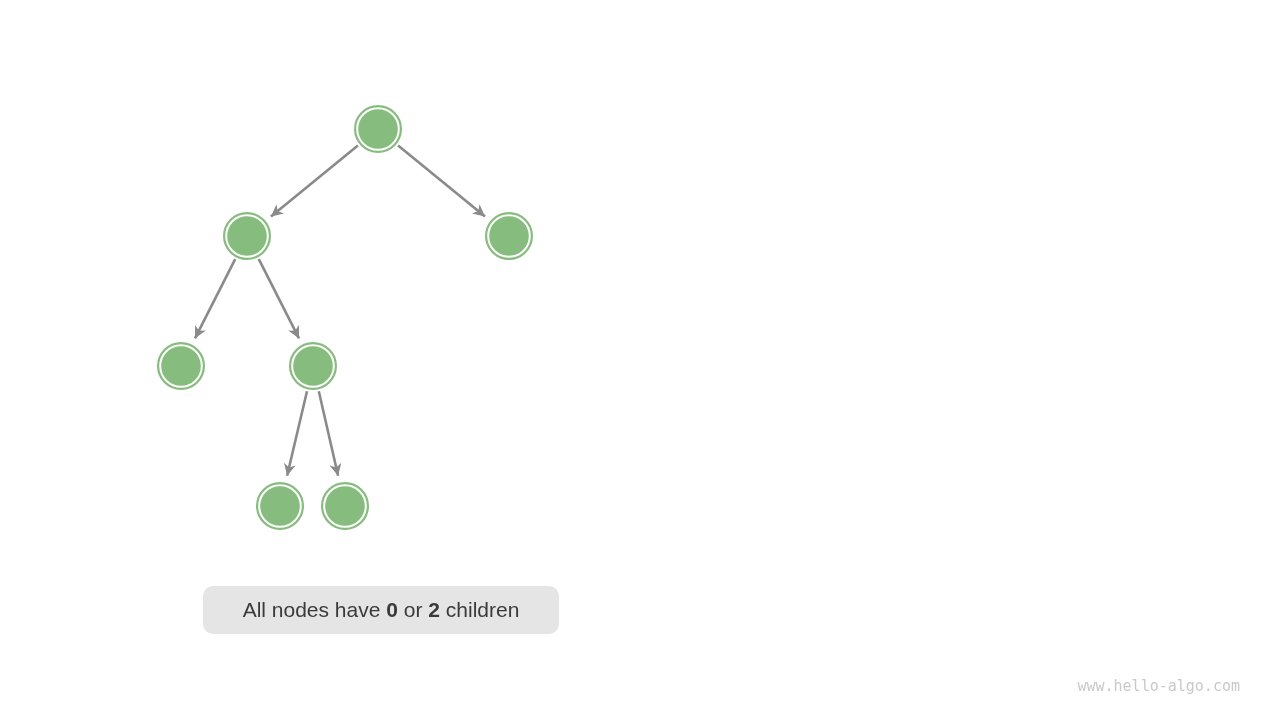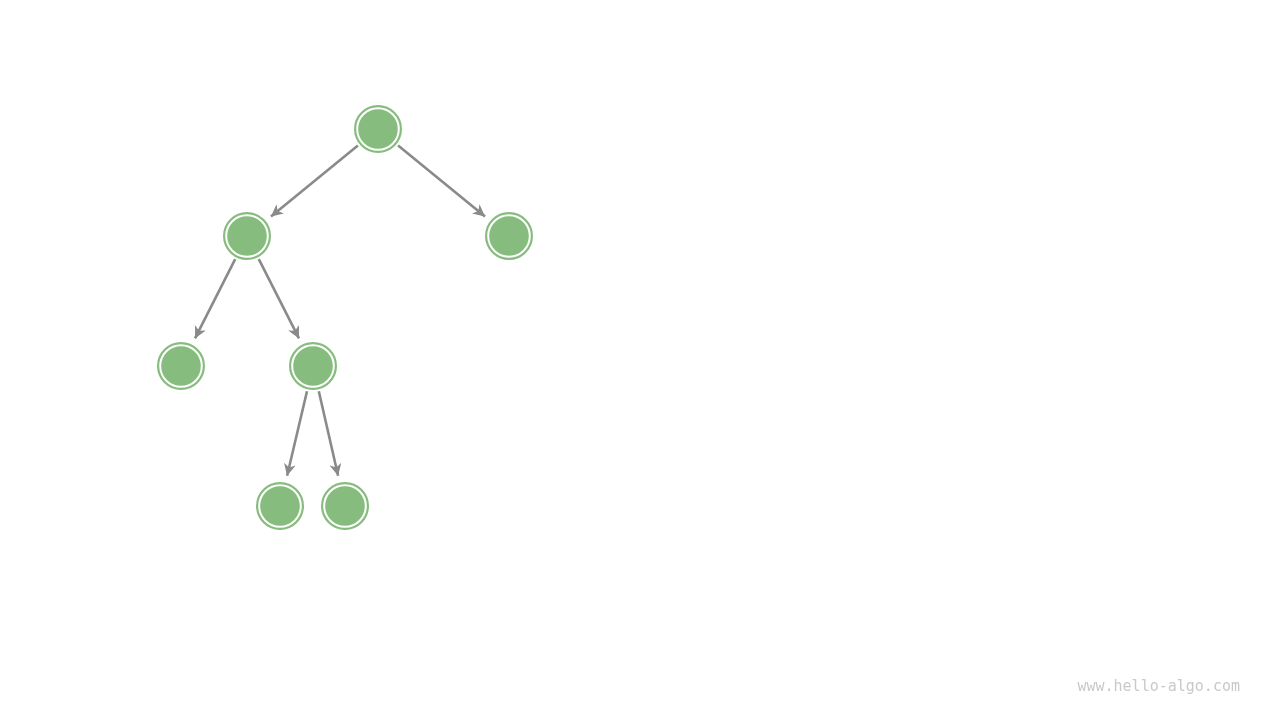--- a/index.html
+++ b/index.html
@@ -102,16 +102,19 @@
           <circle cx="280" cy="506" r="22.9" fill="none" stroke="#86bc7d" stroke-width="2.2"></circle>
         </g>
         <g>
           <circle cx="345" cy="506" r="20.8" fill="#86bc7d" stroke="#ffffff" stroke-width="2"></circle>
           <circle cx="345" cy="506" r="22.9" fill="none" stroke="#86bc7d" stroke-width="2.2"></circle>
         </g>
       </g>
   </svg>
 
 
+  <div class="caption-pill" style="background: rgb(229, 229, 229); color: rgb(58, 58, 58);">
+    <span>All nodes have </span><span class="b">0</span><span> or </span><span class="b">2</span><span> children</span>
+  </div>
 
   <div class="watermark" style="color: rgb(201, 201, 201);">www.hello-algo.com</div>
 
 </div>
 
 </body></html>

